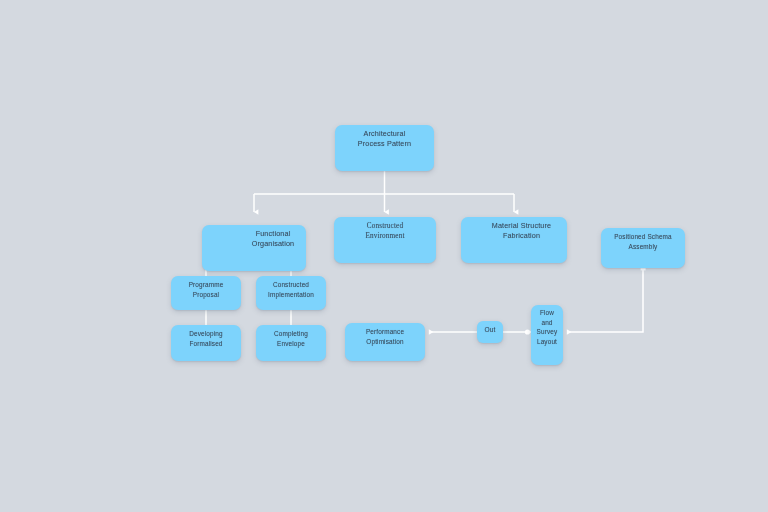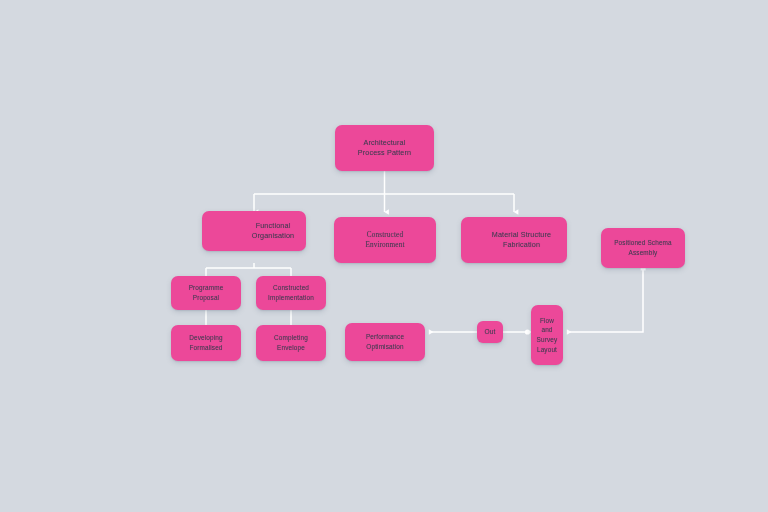--- a/index.html
+++ b/index.html
@@ -21,25 +21,24 @@
   #edge-layer {
     position: absolute;
     left: 0;
     top: 0;
     width: 768px;
     height: 512px;
     pointer-events: none;
   }
   .node {
     position: absolute;
-    background: #ec4899;
+    background: #7dd3fc;
     border-radius: 7px;
     box-shadow: 0 2px 5px rgba(120,132,150,0.30), 0 1px 1px rgba(120,132,150,0.18);
     display: flex;
-    align-items: center;
     justify-content: center;
     box-sizing: border-box;
     padding: 4px 6px;
   }
   .node-label {
     font-size: 7.2px;
     line-height: 1.42;
     letter-spacing: 0.15px;
     color: #2f3a4a;
     text-align: center;
@@ -101,21 +100,21 @@
       <path d="M643,268 L643,332 L567,332" marker-end="url(#arrow-left)"></path>
       <rect x="640.6" y="265.4" width="5" height="5" fill="#ffffff" stroke="none"></rect>
     </g>
   </svg>
 
   <div class="node" style="left:335px; top:125px; width:99px; height:46px;">
     <span class="node-label">Architectural
 Process Pattern</span>
   </div>
 
-  <div class="node" style="left:202px; top:211px; width:104px; height:40px;padding-left:44px;">
+  <div class="node" style="left:202px; top:225px; width:104px; height:46px;padding-left:44px;">
     <span class="node-label">Functional
 Organisation</span>
   </div>
 
   <div class="node" style="left:334px; top:217px; width:102px; height:46px;font-family:Liberation Serif, serif;">
     <span class="node-label">Constructed
 Environment</span>
   </div>
 
   <div class="node" style="left:461px; top:217px; width:106px; height:46px;padding-left:21px;">

